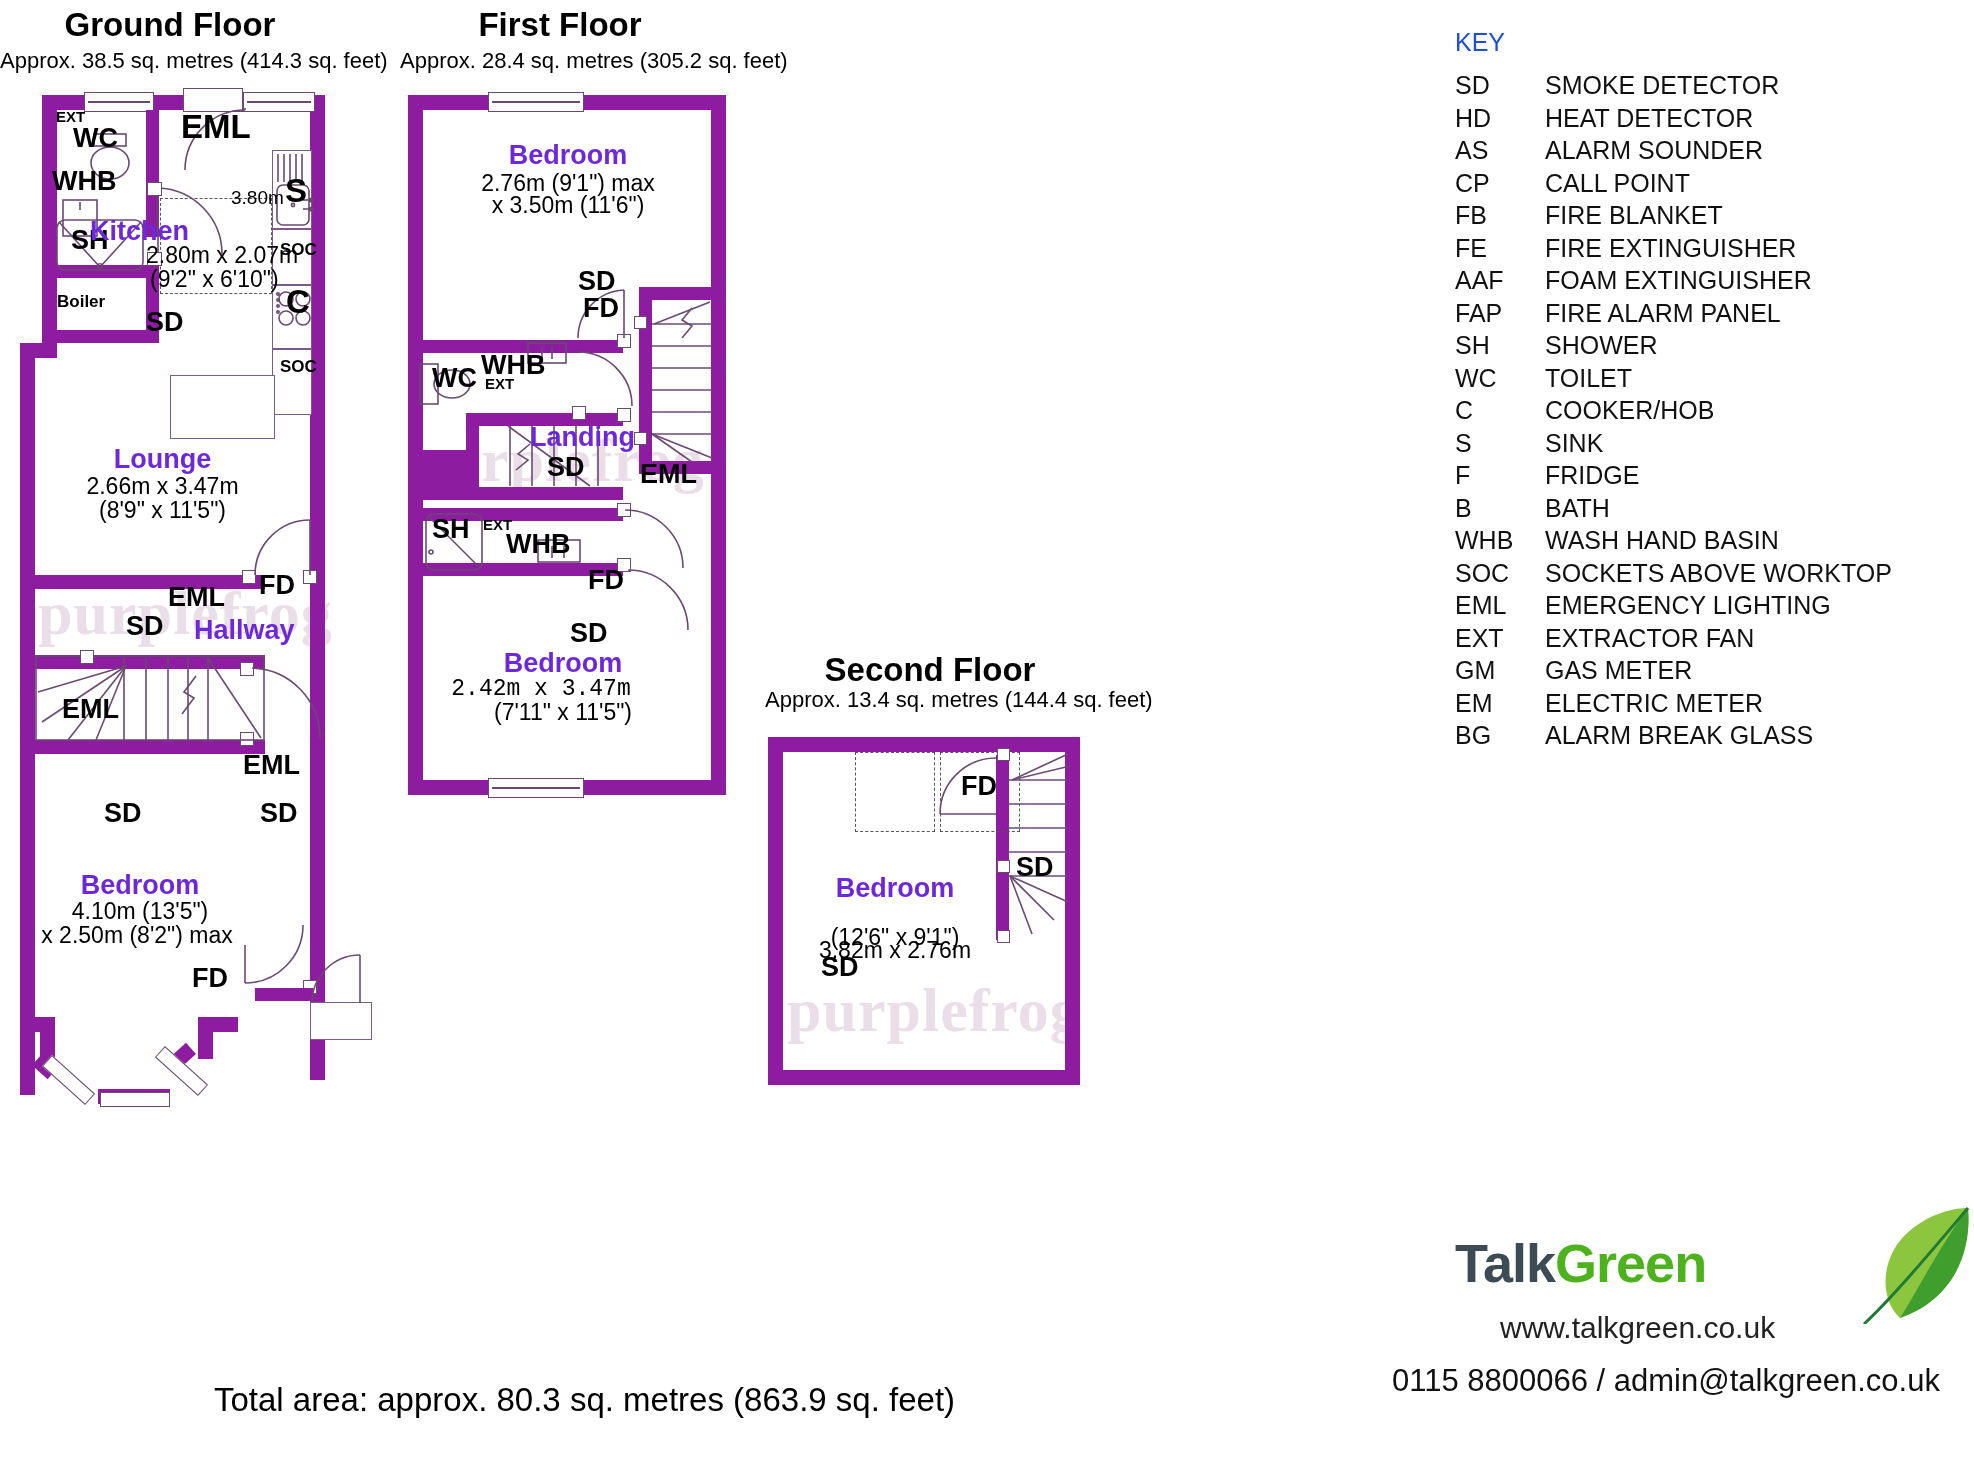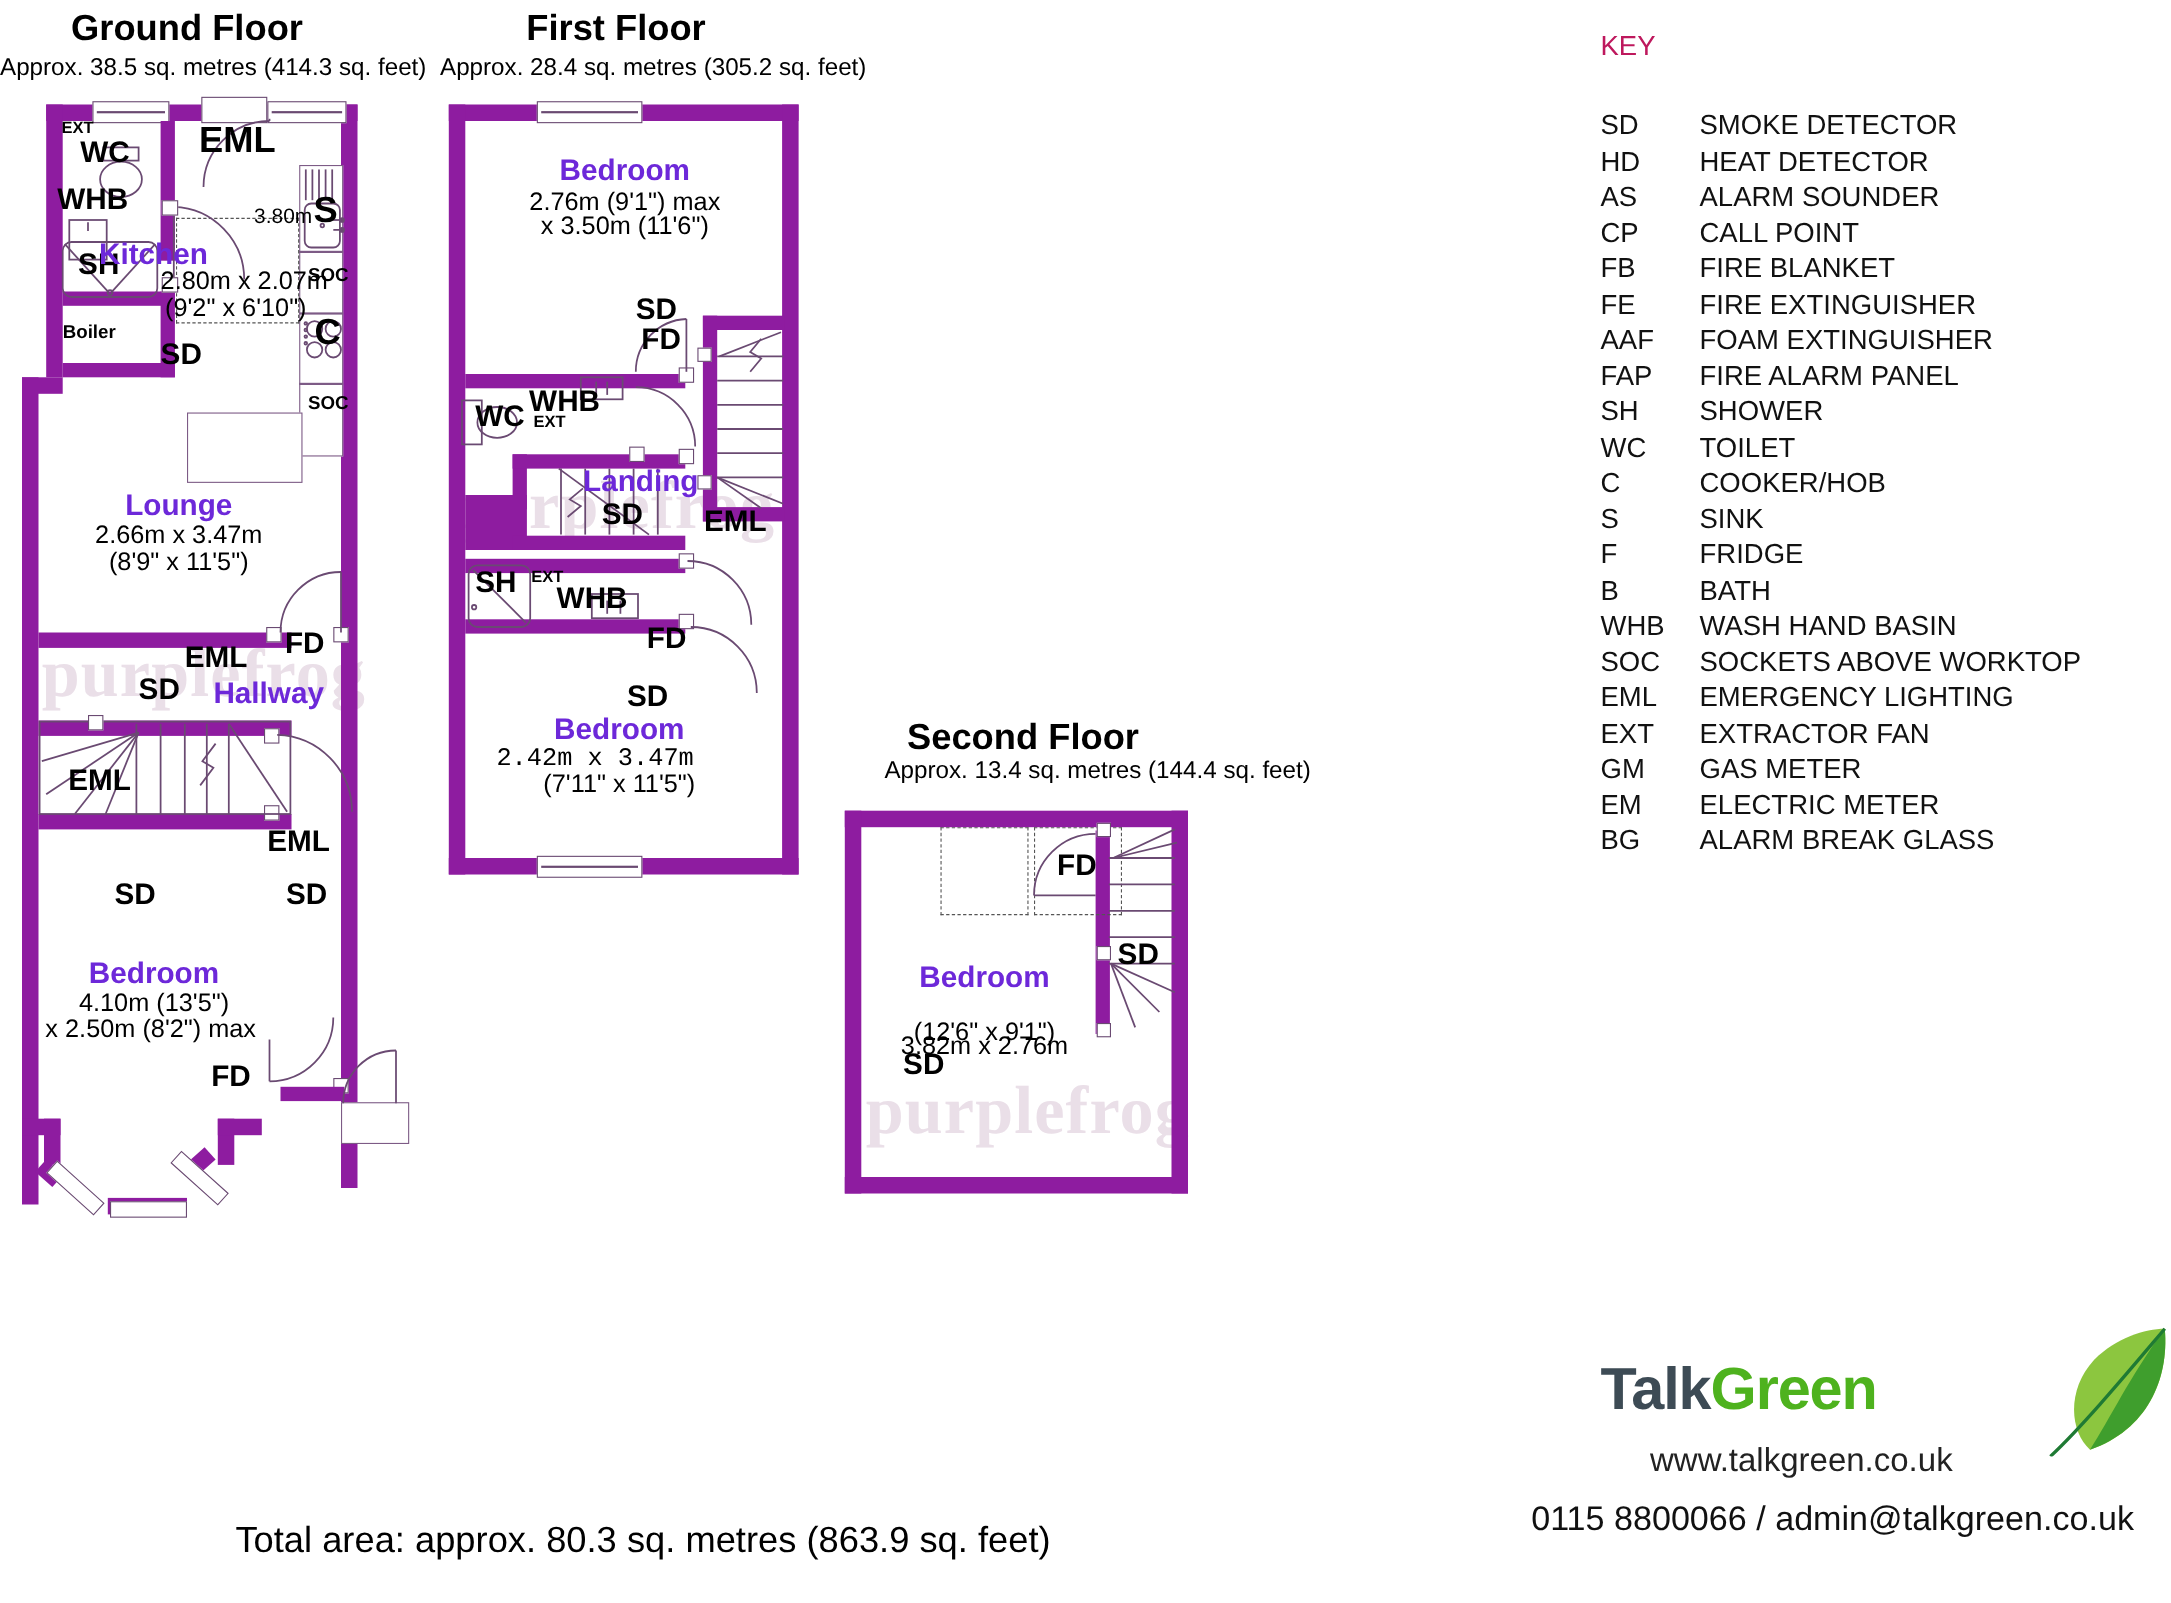--- a/index.html
+++ b/index.html
@@ -134,23 +134,23 @@
     font-family: "Liberation Serif", serif;
     white-space: nowrap;
     letter-spacing: 1px;
     z-index: 0;
   }
 
   
   #key-block { position: absolute; left: 1455px; top: 28px; }
   .key-title {
     font-size: 25px;
-    color: #be185d;
+    color: #1d4ed8;
     font-family: "Liberation Sans", sans-serif;
-    margin-bottom: 43px;
+    margin-bottom: 14px;
   }
   .key-row { display: flex; height: 32.5px; align-items: flex-start; }
   .key-abbr { width: 90px; font-size: 25px; color: #111; }
   .key-desc { font-size: 25px; color: #111; white-space: nowrap; }
 
   
   #logo-block { position: absolute; left: 1455px; top: 1232px; }
   .logo-word { font-size: 54px; font-weight: bold; letter-spacing: -1px; }
   .logo-talk { color: #3d4b55; }
   .logo-green { color: #4eb21e; }
@@ -474,21 +474,21 @@
     <div class="tag" style="left:588px; top:565px;">FD</div>
     <div class="tag" style="left:570px; top:618px;">SD</div>
 
     <div class="roomname" style="left:435px; top:648px; width:256px;">Bedroom</div>
     <div class="roomdim" style="left:413px; top:676px; width:256px;font-family:Liberation Mono, monospace;">2.42m x 3.47m</div>
     <div class="roomdim" style="left:435px; top:699px; width:256px;">(7'11" x 11'5")</div>
   </div>
 
   <div>
     <div class="ttl" style="left:765px; top:651px; width:330px;">Second Floor</div>
-    <div class="sub" style="left:765px; top:687px; width:330px;margin-left:39px;">Approx. 13.4 sq. metres (144.4 sq. feet)</div>
+    <div class="sub" style="left:765px; top:687px; width:330px;">Approx. 13.4 sq. metres (144.4 sq. feet)</div>
 
     <div class="wm" style="left:787px; top:975px;">purplefrog</div>
 
     <div class="wall" style="left:768px; top:737px; width:312px; height:15px;"></div>
     <div class="wall" style="left:768px; top:737px; width:15px; height:348px;"></div>
     <div class="wall" style="left:1065px; top:737px; width:15px; height:348px;"></div>
     <div class="wall" style="left:768px; top:1070px; width:312px; height:15px;"></div>
 
     <div class="wall" style="left:996px; top:755px; width:13px; height:185px;"></div>
 

